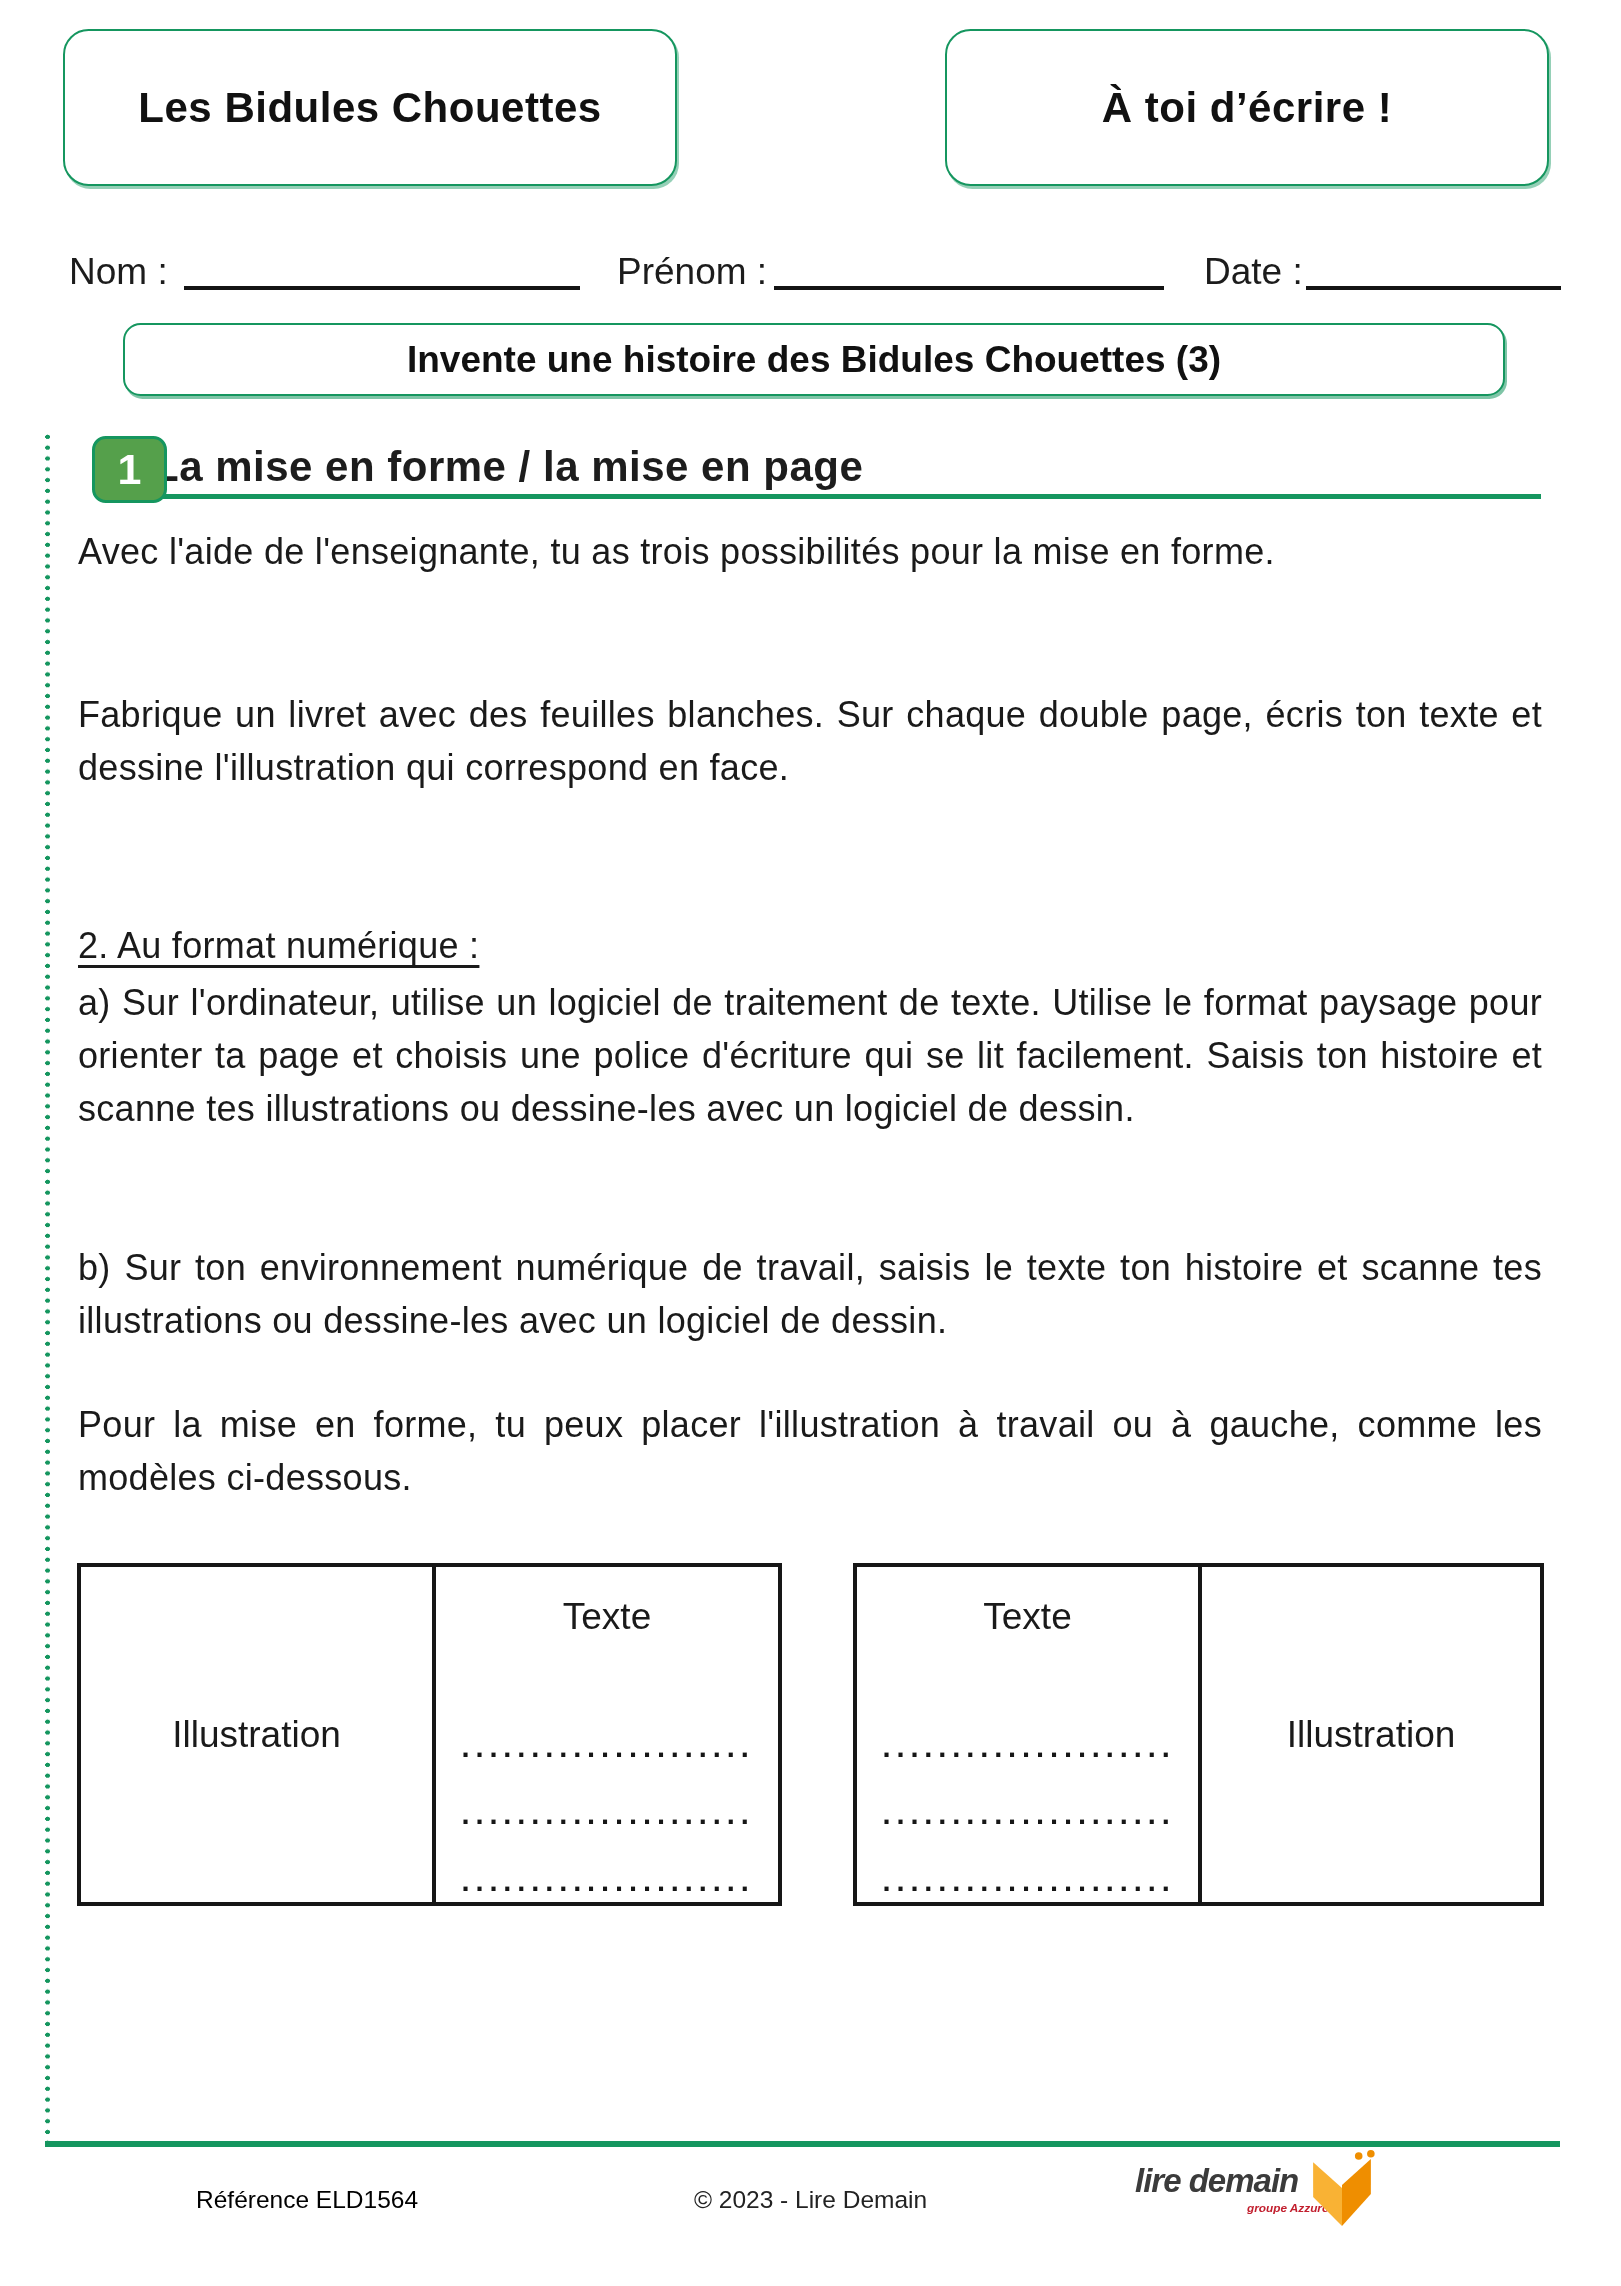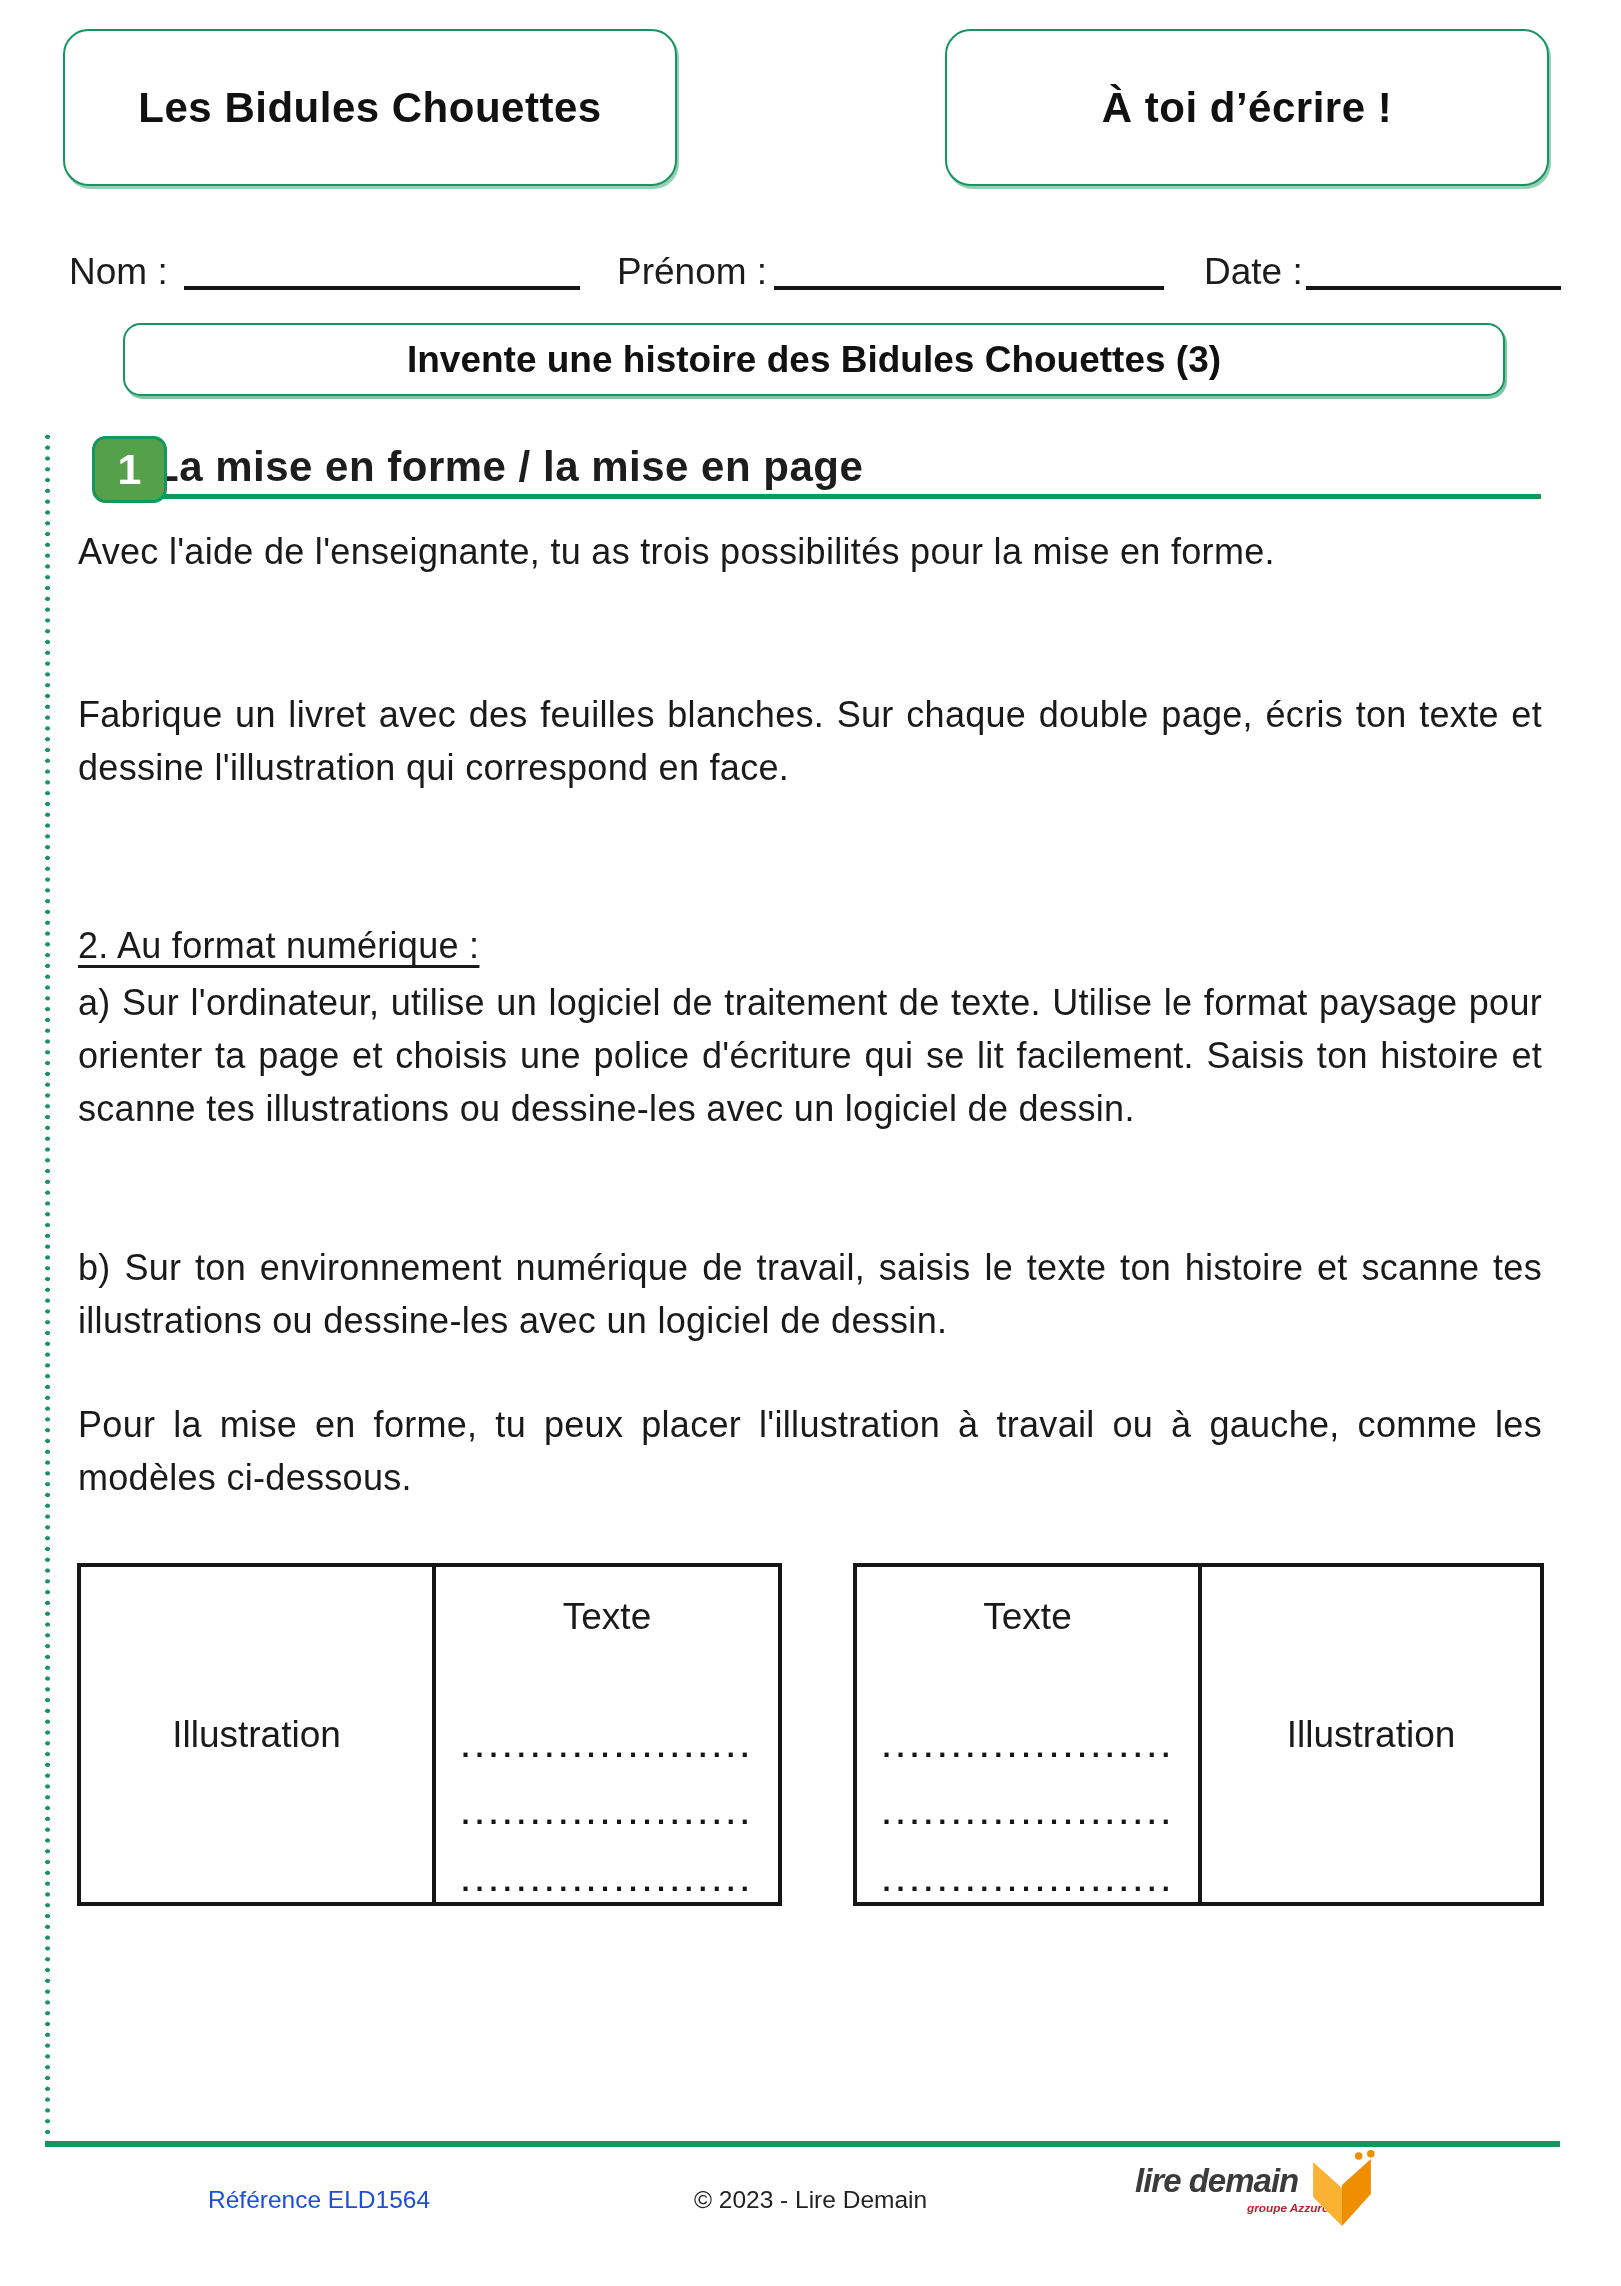--- a/index.html
+++ b/index.html
@@ -72,21 +72,21 @@
   .cell{position:relative;height:100%;}
   .cell.divider{border-left:4.9px solid #161616;}
   .cell-center{display:flex;align-items:center;justify-content:center;}
   .cell-label{font-size:37px;color:#1a1a1a;}
   .texte-head{display:block;text-align:center;margin-top:29px;font-size:37px;color:#1a1a1a;}
   .dots-block{position:absolute;left:0;right:0;top:147px;padding:0 25.5px;}
   .dots-line{display:block;font-size:29px;font-weight:bold;letter-spacing:5.9px;line-height:67px;color:#161616;white-space:nowrap;overflow:hidden;}
 
   
   .footer-rule{position:absolute;left:45px;top:2141px;width:1515px;height:5.9px;background:#15965f;}
-  .footer-ref{position:absolute;left:196px;top:2186px;font-size:24.5px;color:#1d4ed8;margin-left:12px;}
+  .footer-ref{position:absolute;left:196px;top:2186px;font-size:24.5px;color:#000000;}
   .footer-copy{position:absolute;left:0;top:2186px;width:1621px;text-align:center;font-size:24.5px;color:#222;}
   .logo{position:absolute;left:1135px;top:2162px;}
   .logo-text{font-size:33px;font-weight:bold;font-style:italic;letter-spacing:-1px;color:#3b3b3b;}
   .logo-sub{position:absolute;left:112px;top:39px;font-size:11.8px;font-weight:bold;font-style:italic;color:#c21f2e;white-space:nowrap;}
   .logo-book{position:absolute;left:169px;top:-11.8px;}
 </style>
 </head>
 <body>
 
 <div class="page">

